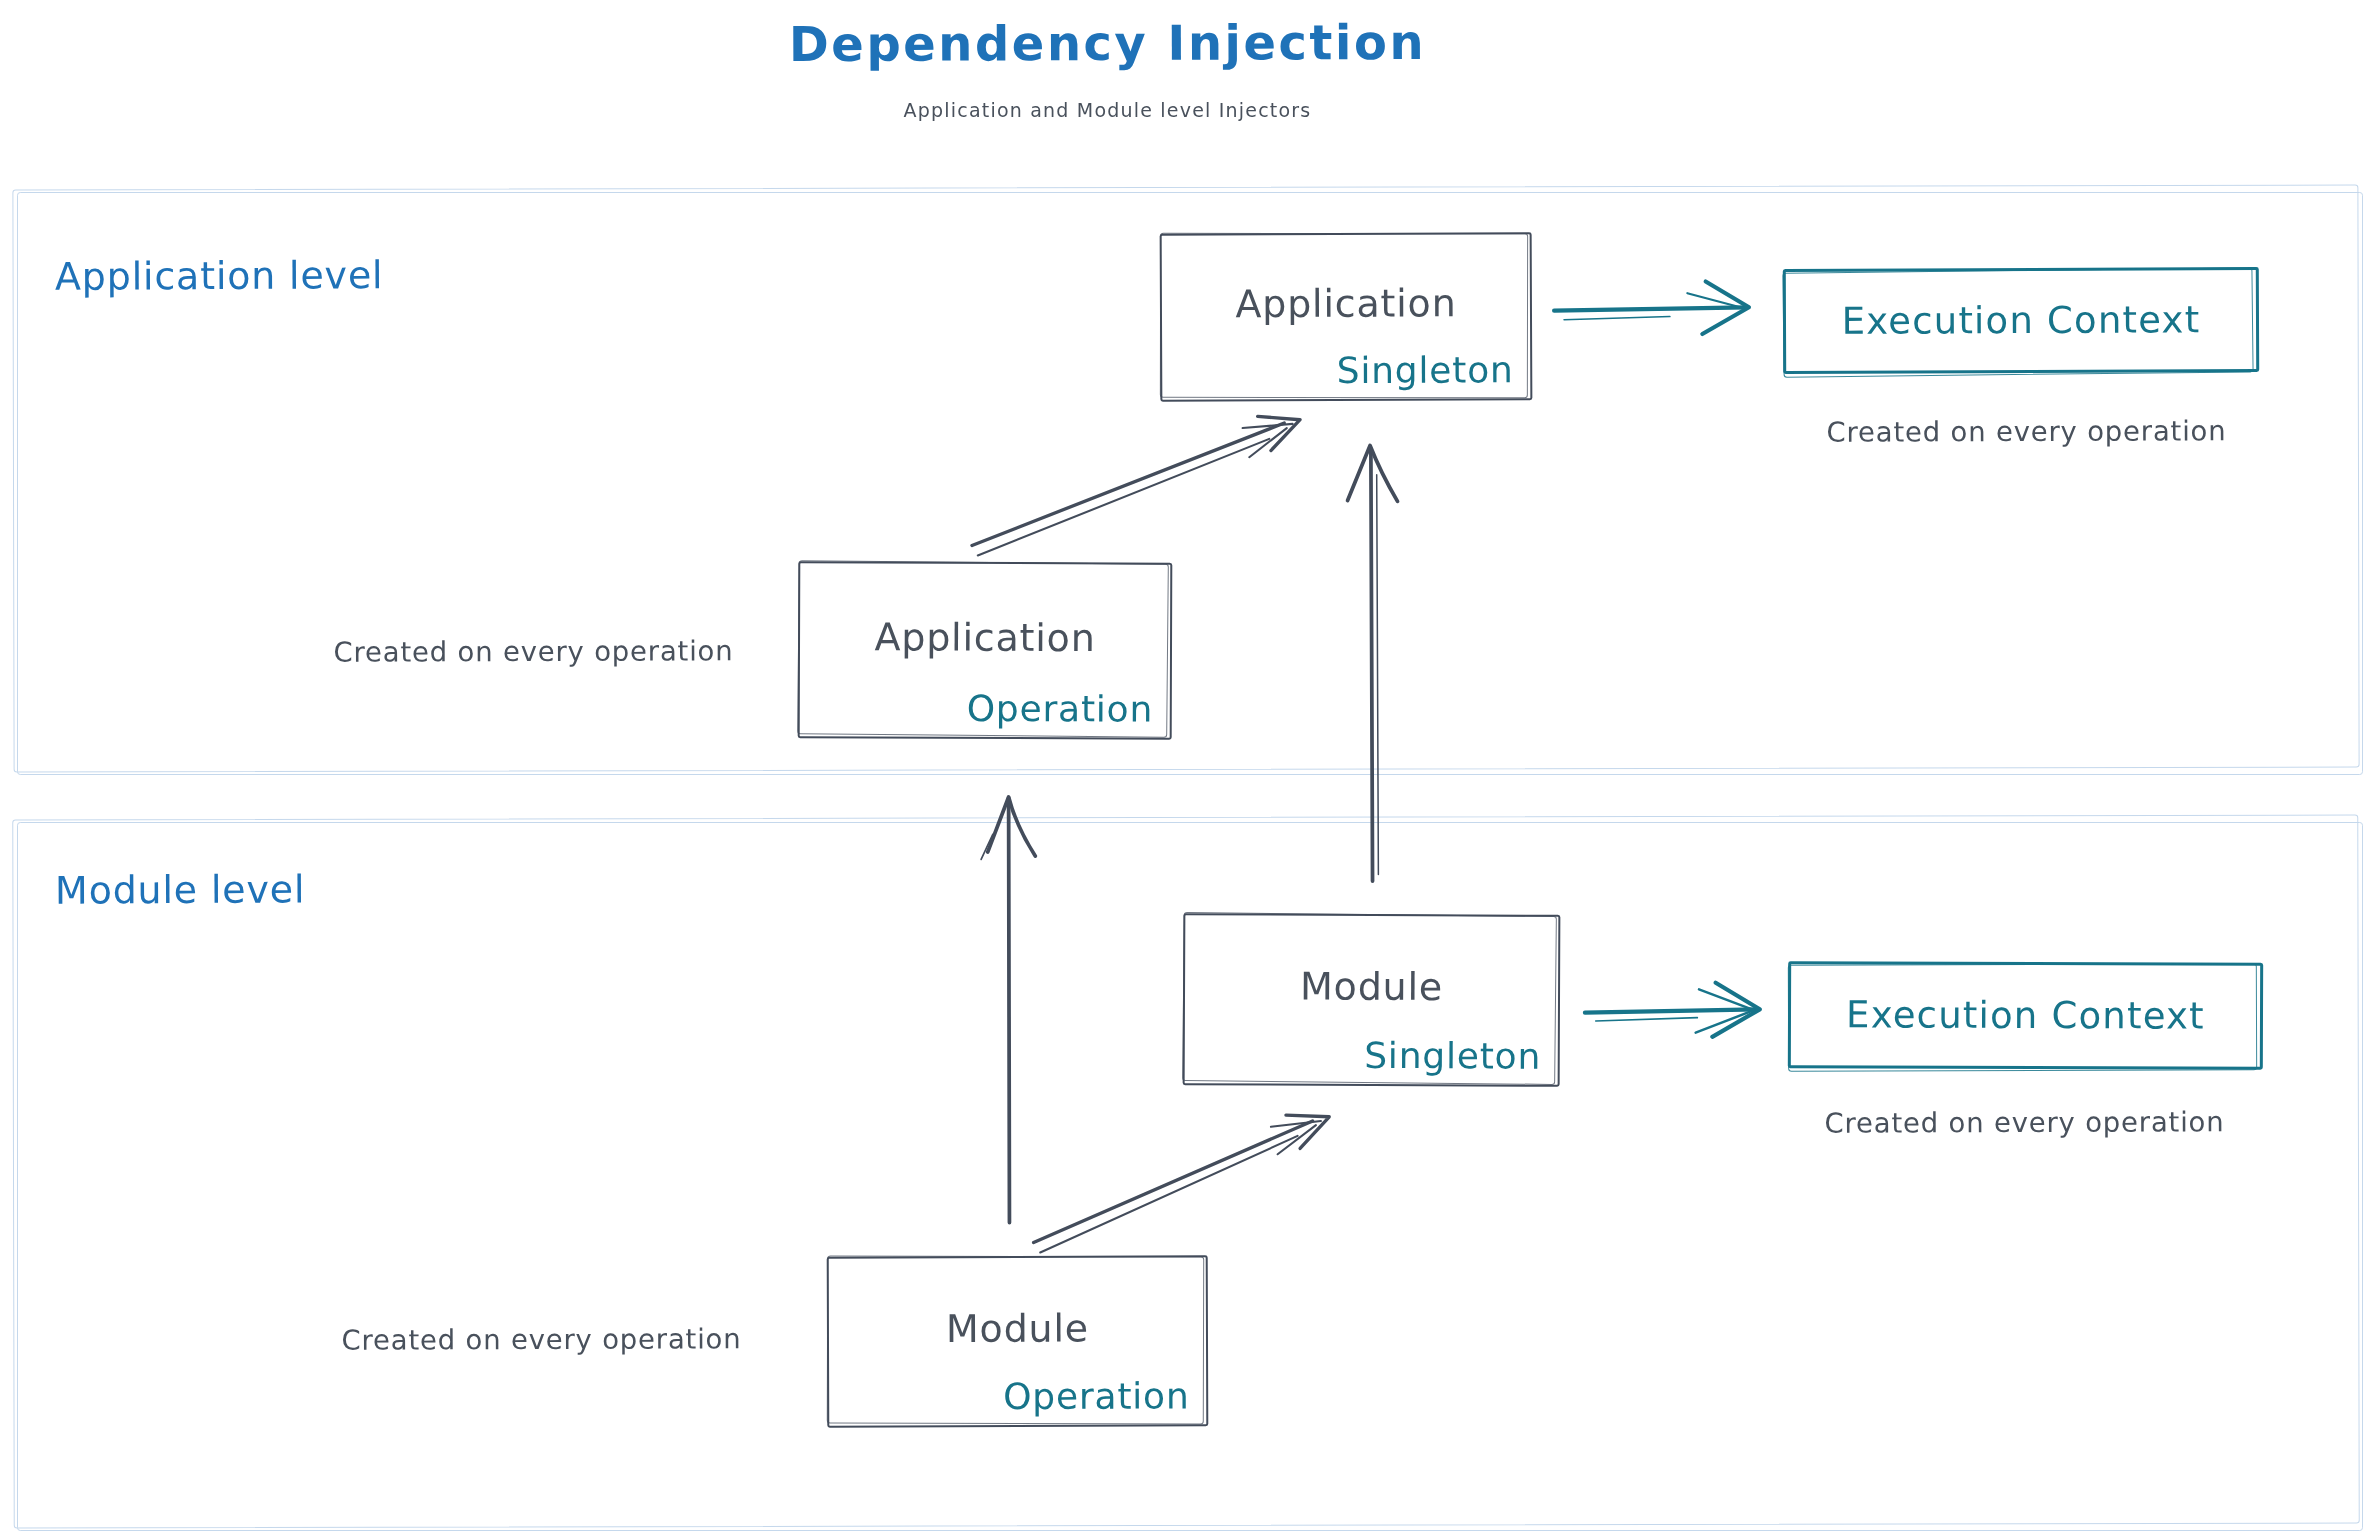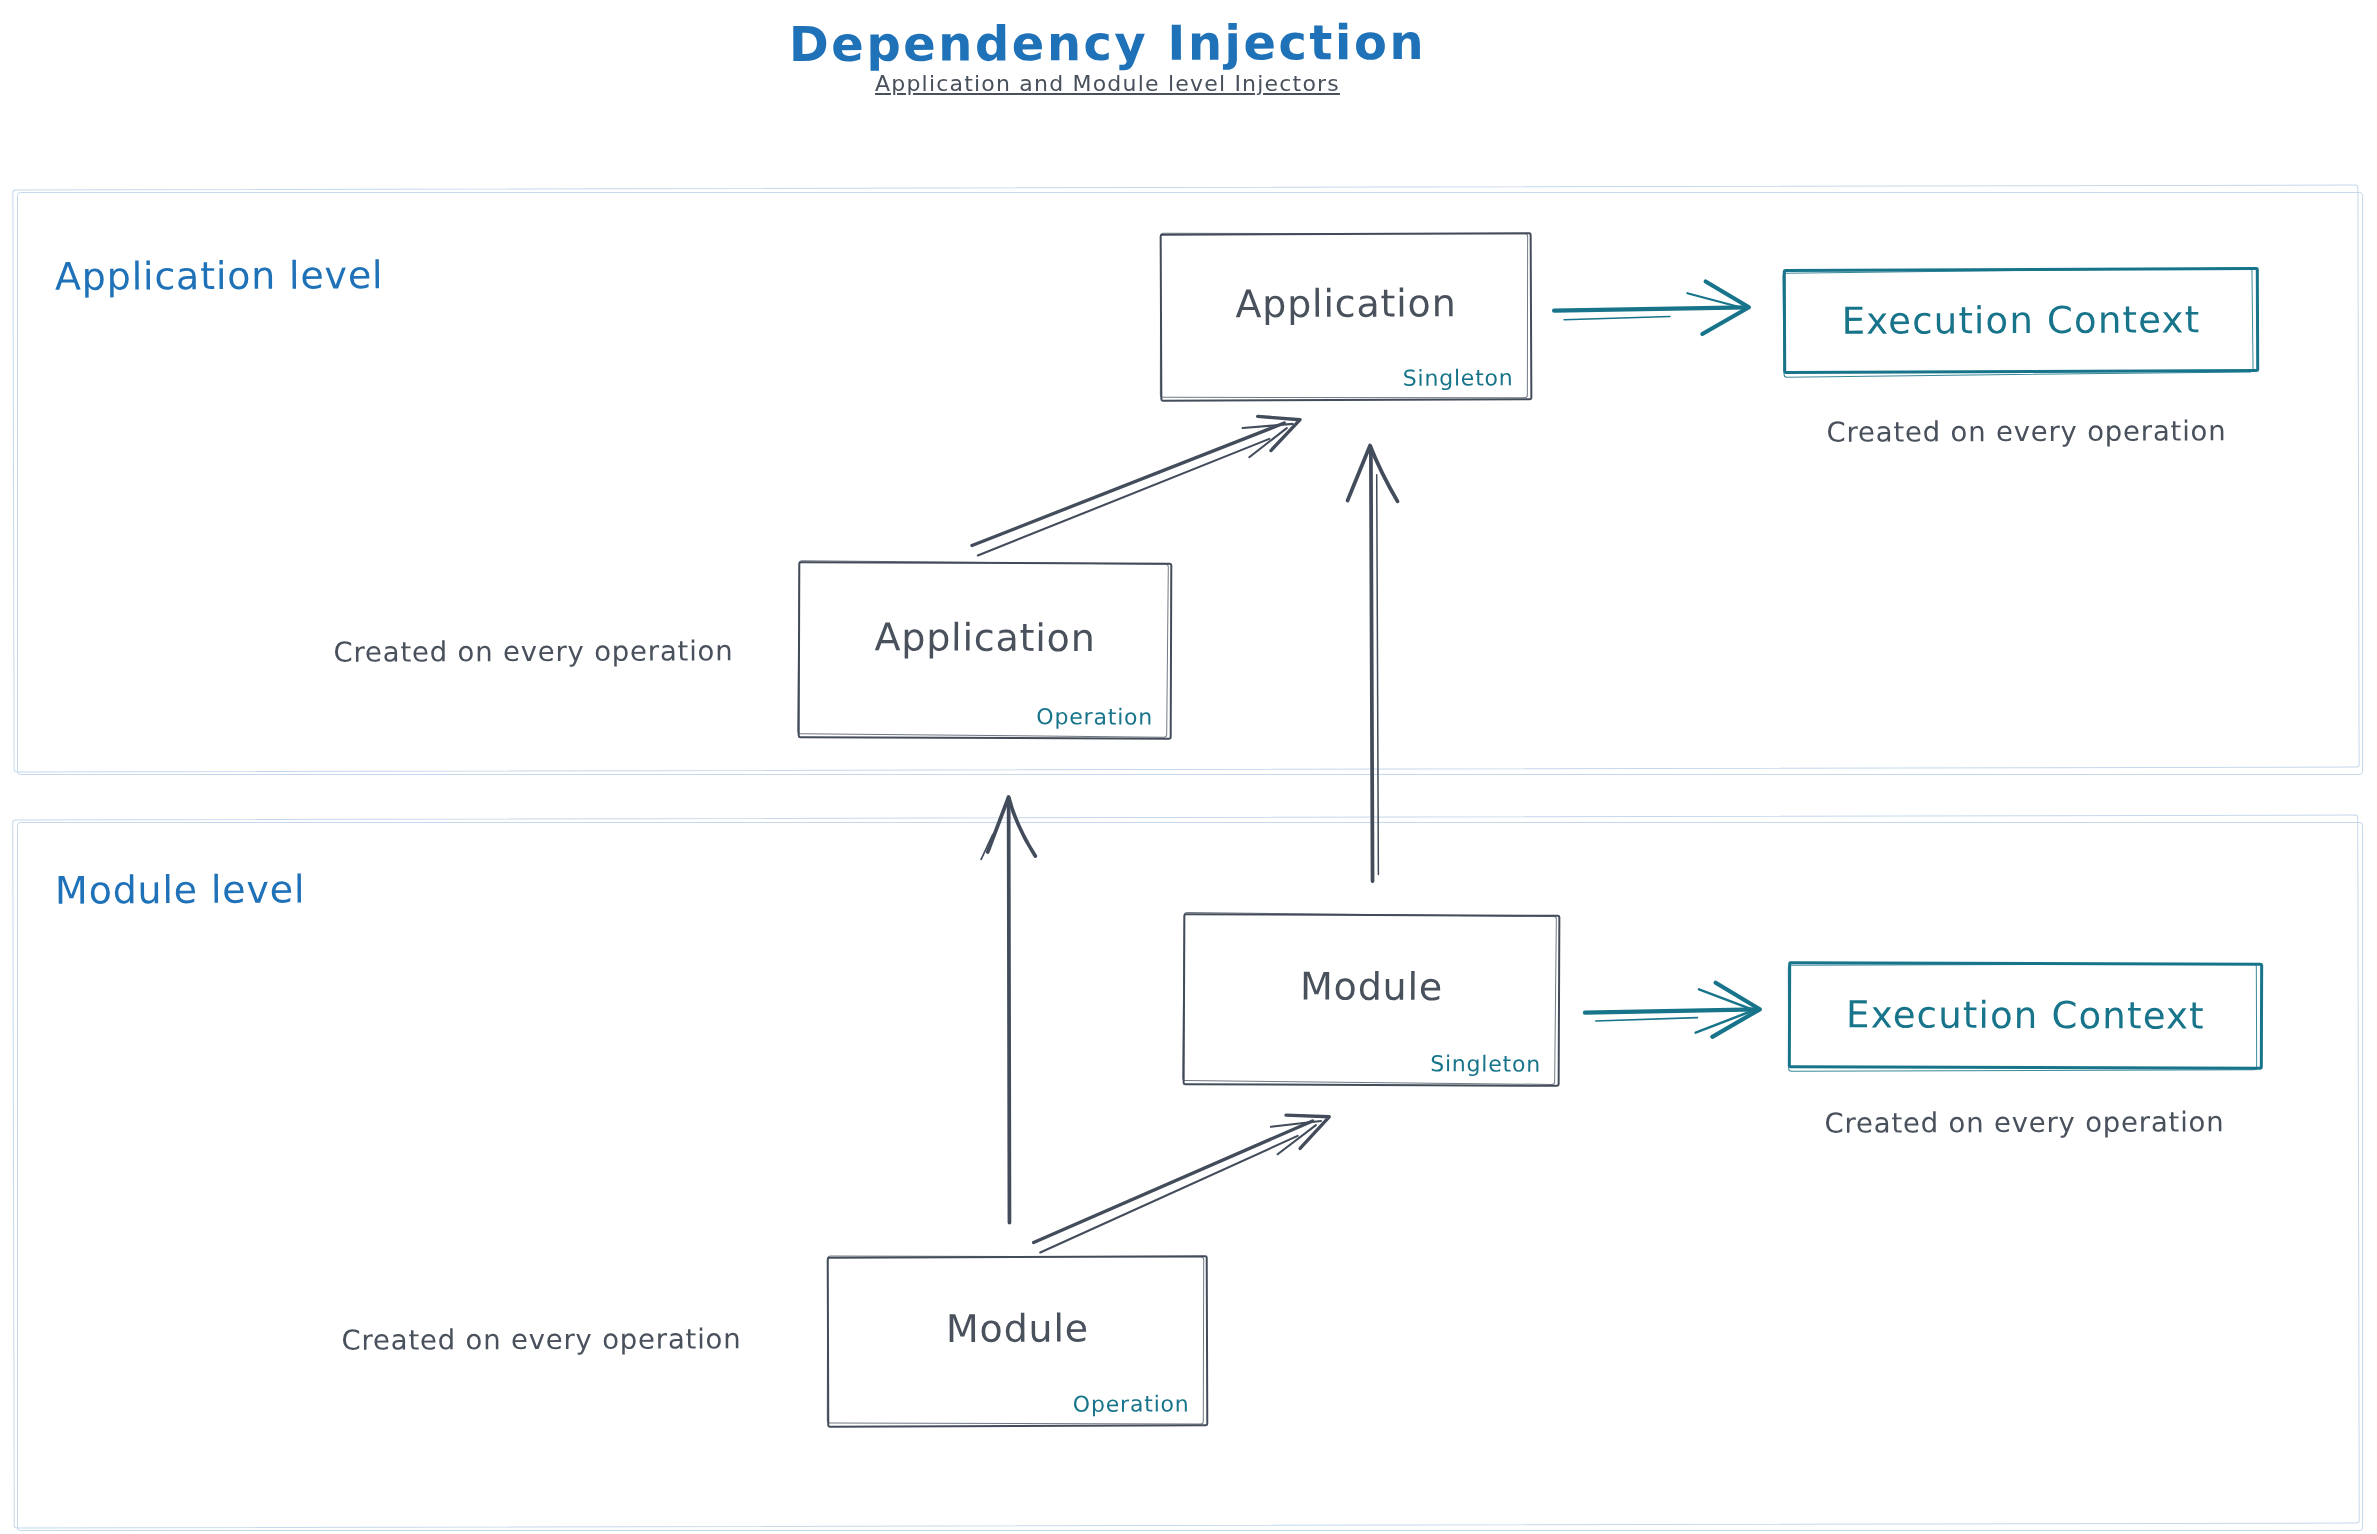--- a/index.html
+++ b/index.html
@@ -30,25 +30,25 @@
     pointer-events:none;
   }
   .title{
     font-size:48px;
     font-weight:600;
     letter-spacing:2.5px;
     color:var(--accent-blue);
     transform:rotate(-0.2deg);
   }
   .subtitle{
-    font-size:22px;
+    margin-top:28px;
+    font-size:19px;
     font-weight:500;
     letter-spacing:1.2px;
     color:var(--ink-dark);
-    text-decoration:underline;
   }
   
   .level{
     position:absolute;
     border:1.7px solid var(--section-border);
     border-radius:3.3px;
     background:transparent;
   }
   .level::before{
     content:"";
@@ -94,21 +94,21 @@
     font-size:38px;
     letter-spacing:0.8px;
     color:var(--ink-dark);
     transform:translateY(-13.3px);
     white-space:nowrap;
     text-align:center;
   }
   .node-badge{
     position:absolute;
     right:16.7px; bottom:8.3px;
-    font-size:22px;
+    font-size:36px;
     letter-spacing:0.8px;
     color:var(--accent-teal);
     white-space:nowrap;
   }
   .node-app-singleton{ left:1160px; top:233px; width:372px; height:168px; transform:rotate(-0.25deg); }
   .node-app-operation{ left:798px;  top:562px; width:374px; height:177px; transform:rotate(0.2deg); }
   .node-module-singleton{ left:1183px; top:914px; width:377px; height:172px; transform:rotate(0.25deg); }
   .node-module-operation{ left:827px;  top:1256px; width:381px; height:171px; transform:rotate(-0.2deg); }
   
   .ec{

